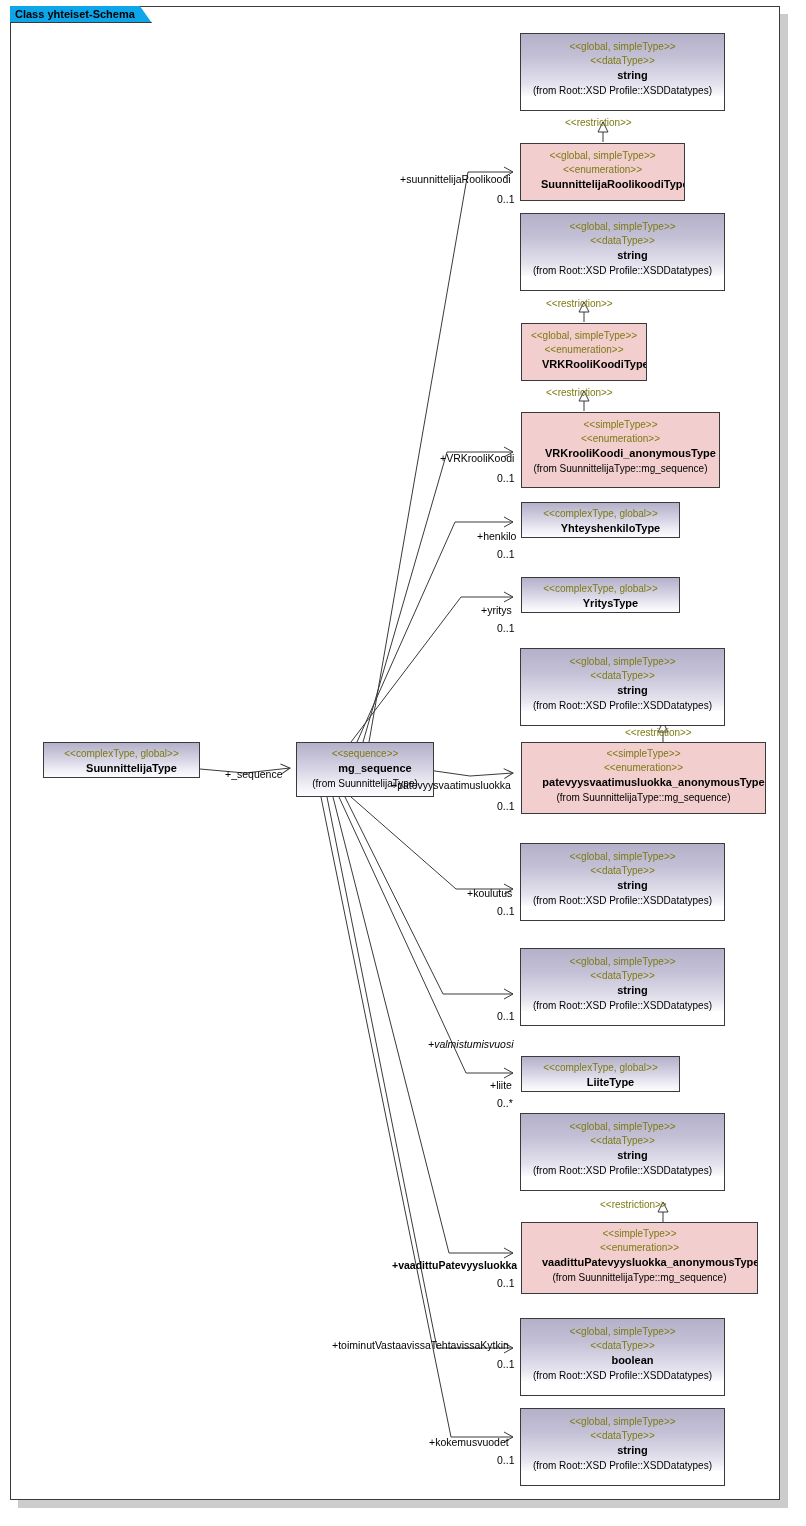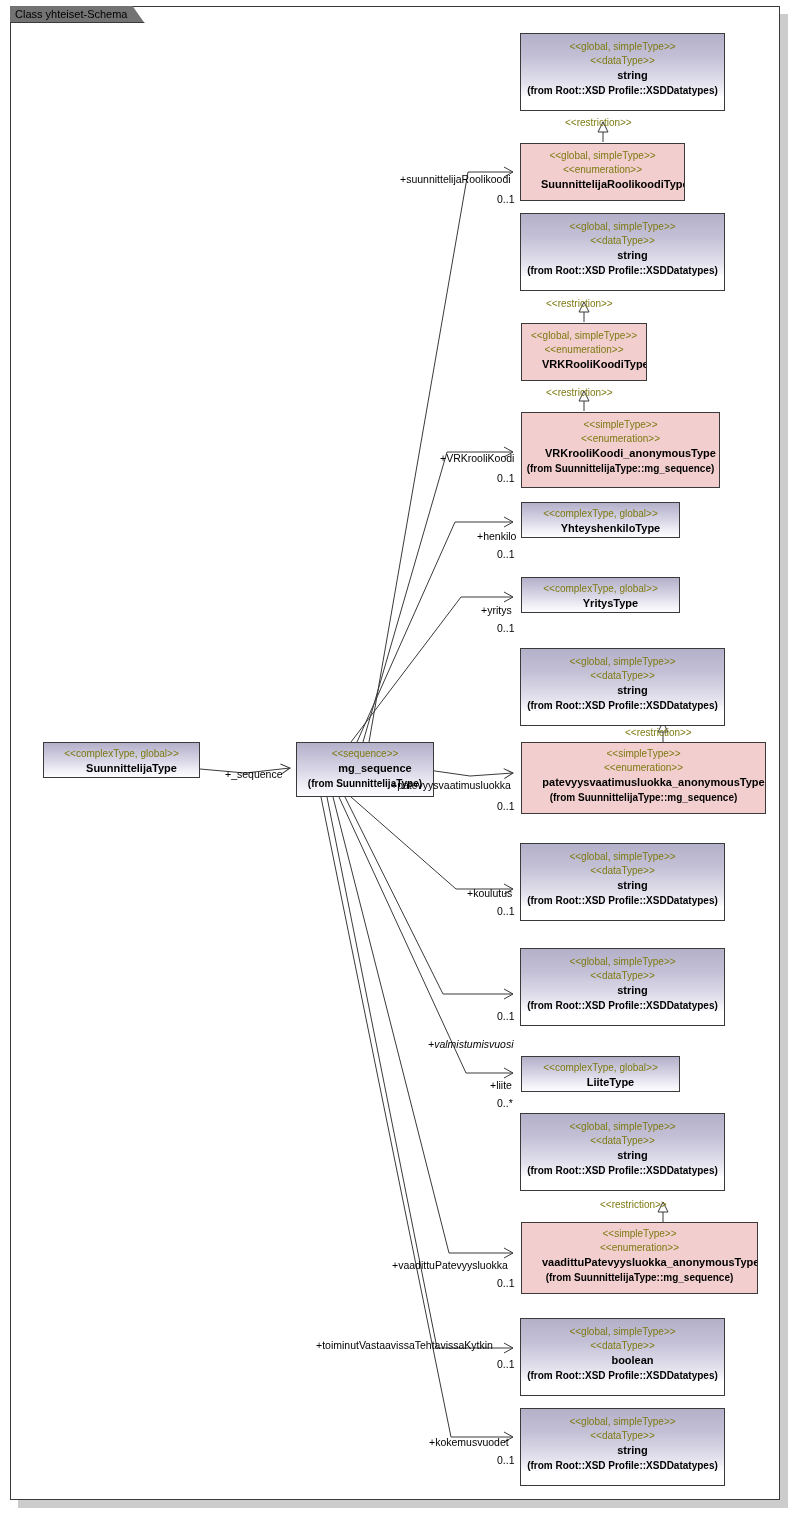--- a/index.html
+++ b/index.html
@@ -12,23 +12,23 @@
 
   
   .frame{
     position:absolute;left:10px;top:6px;width:770px;height:1494px;
     border:1px solid #3a3a3a;background:#ffffff;box-sizing:border-box;
     box-shadow:8px 8px 0 0 rgba(0,0,0,0.20);
   }
   .frame-tab{
     position:absolute;left:10px;top:6px;height:17px;
     border:1px solid #3a3a3a;border-top:none;border-left:none;
-    background:#737373;box-sizing:border-box;
+    background:#0ea5e9;box-sizing:border-box;
     padding:0 16px 0 5px;
-    font-size:11px;font-weight:normal;color:#000;
+    font-size:11px;font-weight:bold;color:#000;
     line-height:17px;white-space:nowrap;
     clip-path:polygon(0 0,calc(100% - 12px) 0,100% 100%,0 100%);
   }
 
   
   svg#wires{position:absolute;left:0;top:0;width:806px;height:1526px;
             pointer-events:none;overflow:visible;}
   svg#wires line,svg#wires path,svg#wires polyline{
     stroke:#3a3a3a;stroke-width:1;fill:none;shape-rendering:geometricPrecision;}
 
@@ -36,21 +36,21 @@
   .node{
     position:absolute;box-sizing:border-box;
     border:1px solid #3a3a3a;
     text-align:center;
     font-size:10.5px;color:#000;
     overflow:hidden;
   }
   .node .ln{display:block;line-height:1.42;white-space:nowrap;}
   .stereo{color:#7d7a12;font-size:10px;}
   .nm{font-weight:bold;font-size:11px;color:#000;margin-left:20px;}
-  .from{font-size:10px;color:#000;font-weight:bold;}
+  .from{font-size:10px;color:#000;}
 
   
   .grad{
     background:linear-gradient(to bottom,#b3b0c9 0%,#c0bdd4 18%,#d9d7e6 52%,#f0eff6 80%,#fdfdff 100%);
   }
   
   .grad-split{
     background:linear-gradient(to bottom,#b3b0c9 0%,#c3c0d6 30%,#e2e1ec 65%,#fbfbfe 82%,#ffffff 82%,#ffffff 100%);
   }
   
@@ -278,24 +278,24 @@
 
   <div class="elabel" style="left:467px;top:888px;">+koulutus</div>
   <div class="mult" style="left:497px;top:905px;">0..1</div>
 
   <div class="elabel" style="left:428px;top:1039px;font-style:italic;">+valmistumisvuosi</div>
   <div class="mult" style="left:497px;top:1010px;">0..1</div>
 
   <div class="elabel" style="left:490px;top:1080px;">+liite</div>
   <div class="mult" style="left:497px;top:1097px;">0..*</div>
 
-  <div class="elabel" style="left:392px;top:1260px;">+vaadittuPatevyysluokka</div>
+  <div class="elabel" style="left:392px;top:1260px;font-weight:bold;">+vaadittuPatevyysluokka</div>
   <div class="mult" style="left:497px;top:1277px;">0..1</div>
 
-  <div class="elabel" style="left:316px;top:1340px;">+toiminutVastaavissaTehtavissaKytkin</div>
+  <div class="elabel" style="left:332px;top:1340px;">+toiminutVastaavissaTehtavissaKytkin</div>
   <div class="mult" style="left:497px;top:1358px;">0..1</div>
 
   <div class="elabel" style="left:429px;top:1437px;">+kokemusvuodet</div>
   <div class="mult" style="left:497px;top:1454px;">0..1</div>
 
   <div class="elabel" style="left:225px;top:769px;">+_sequence</div>
 
 </div>
 
 </body></html>

